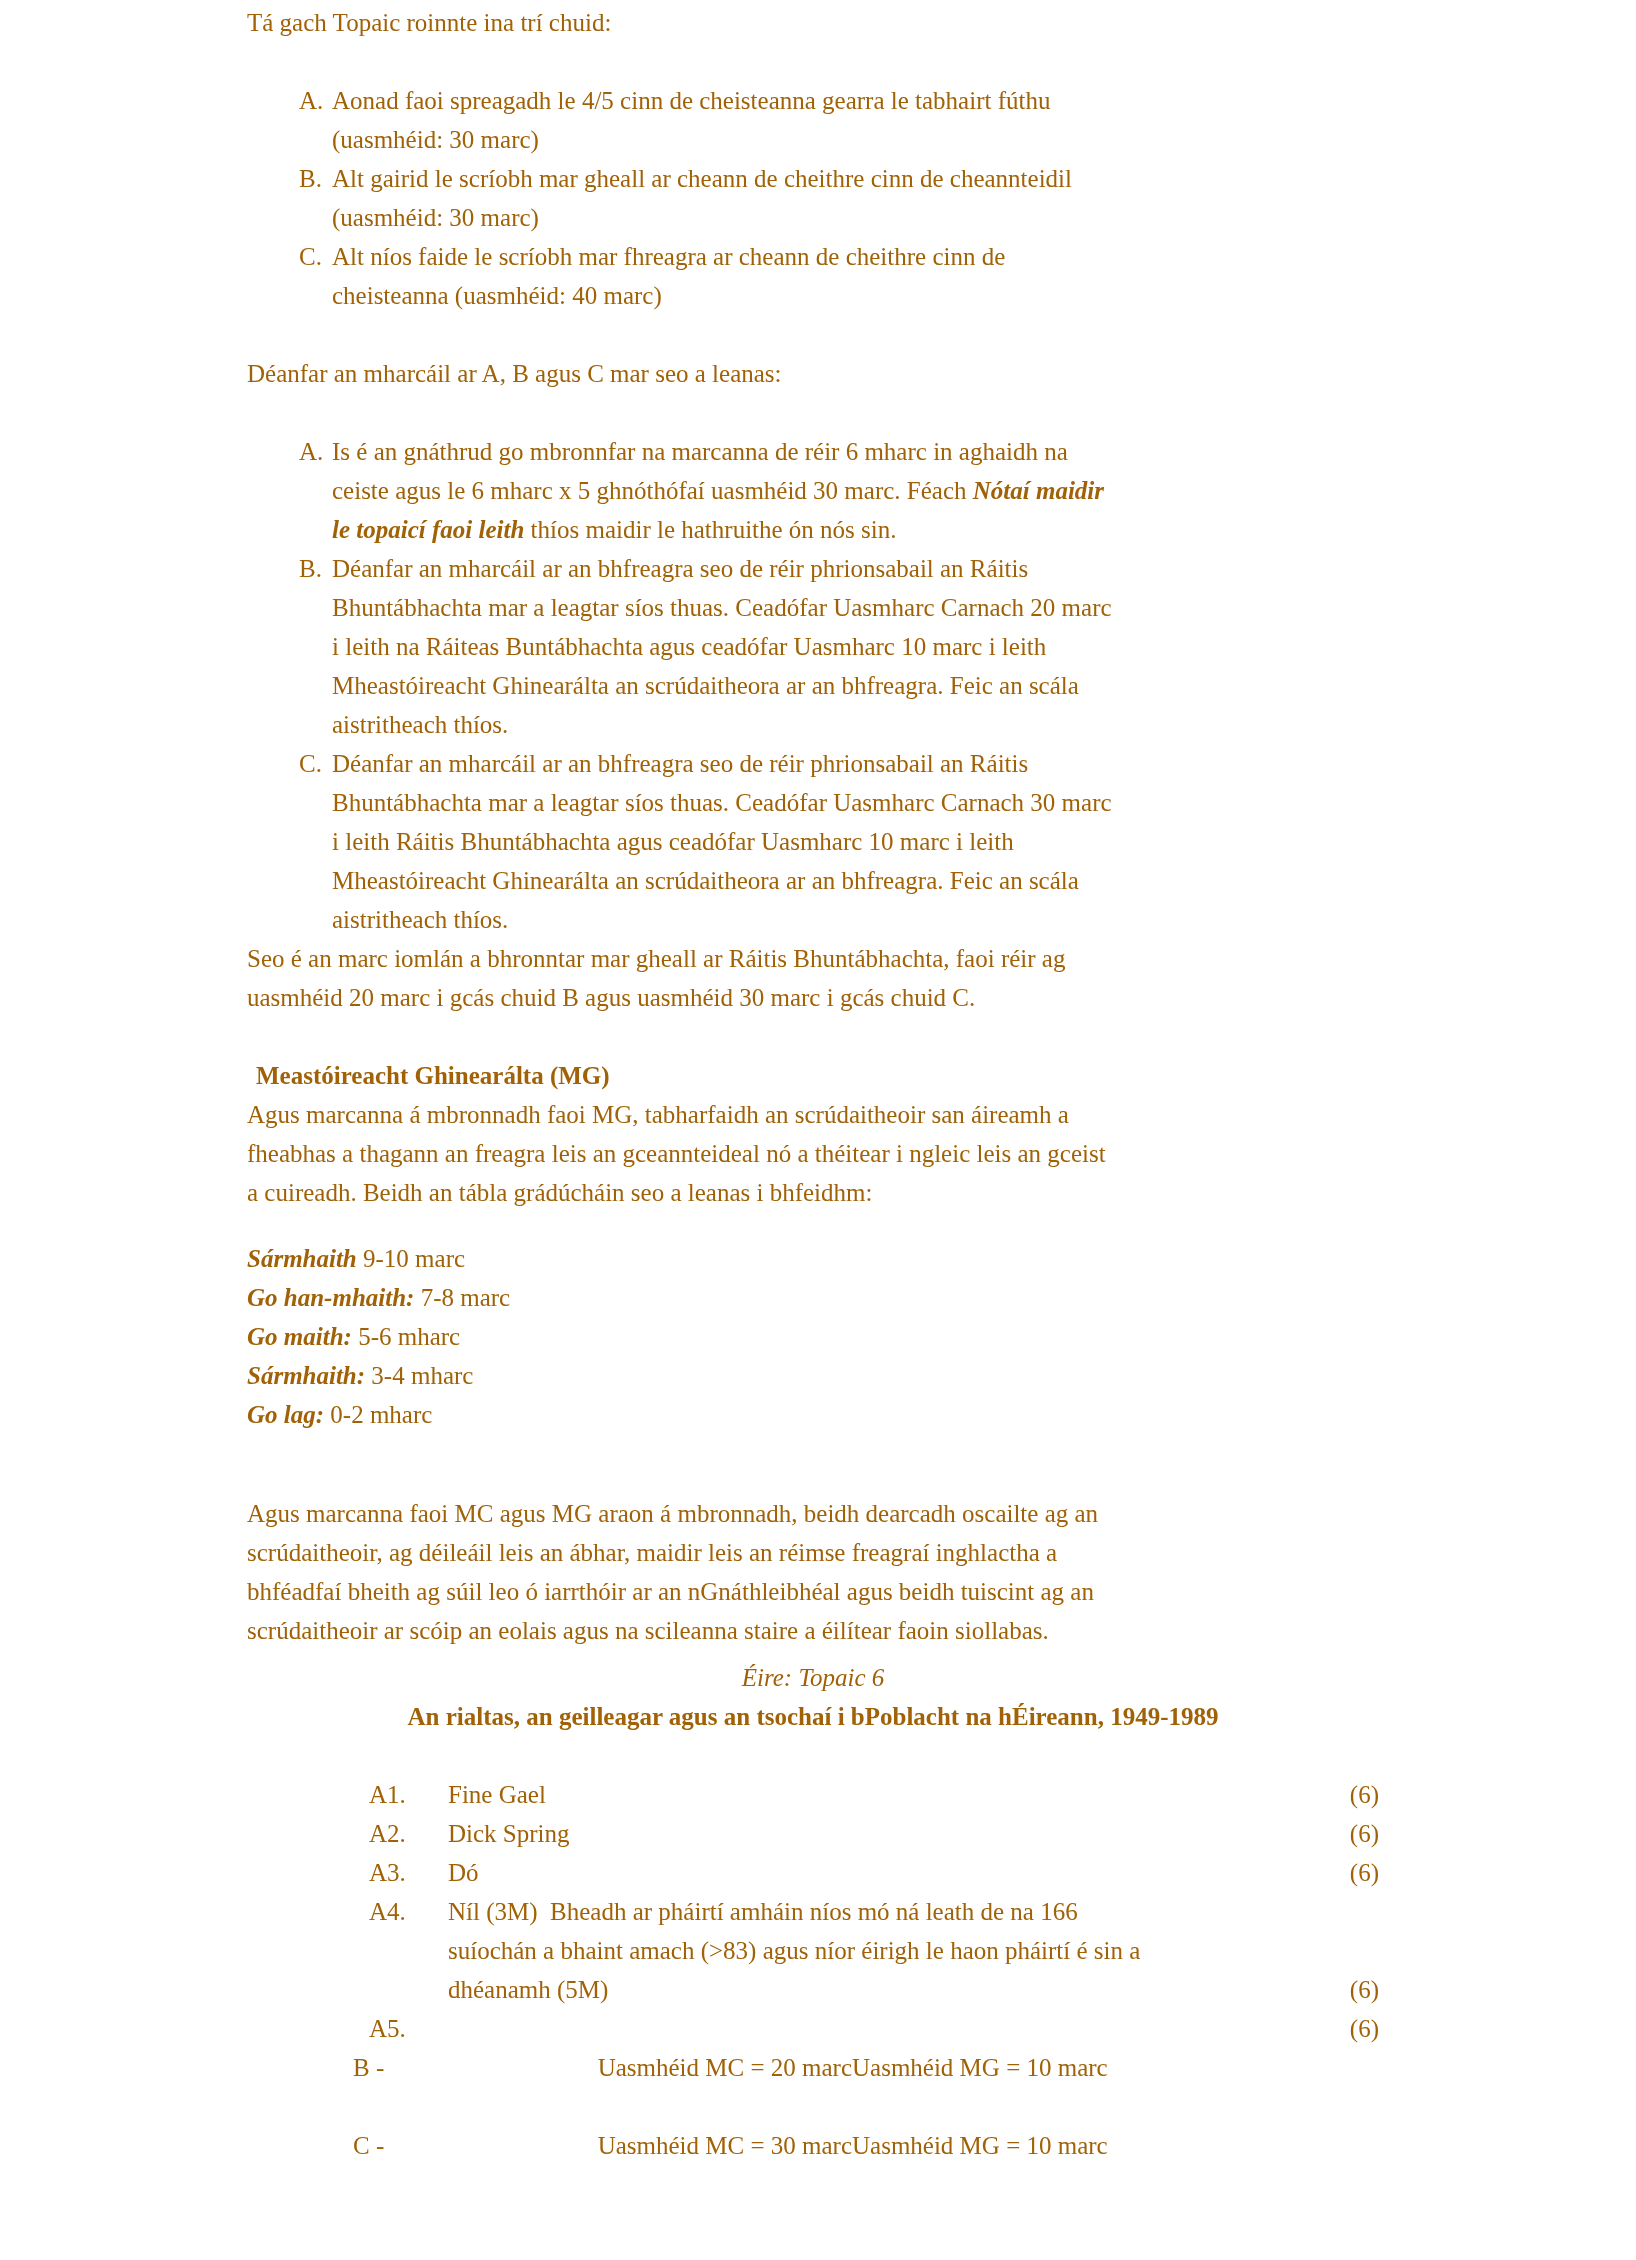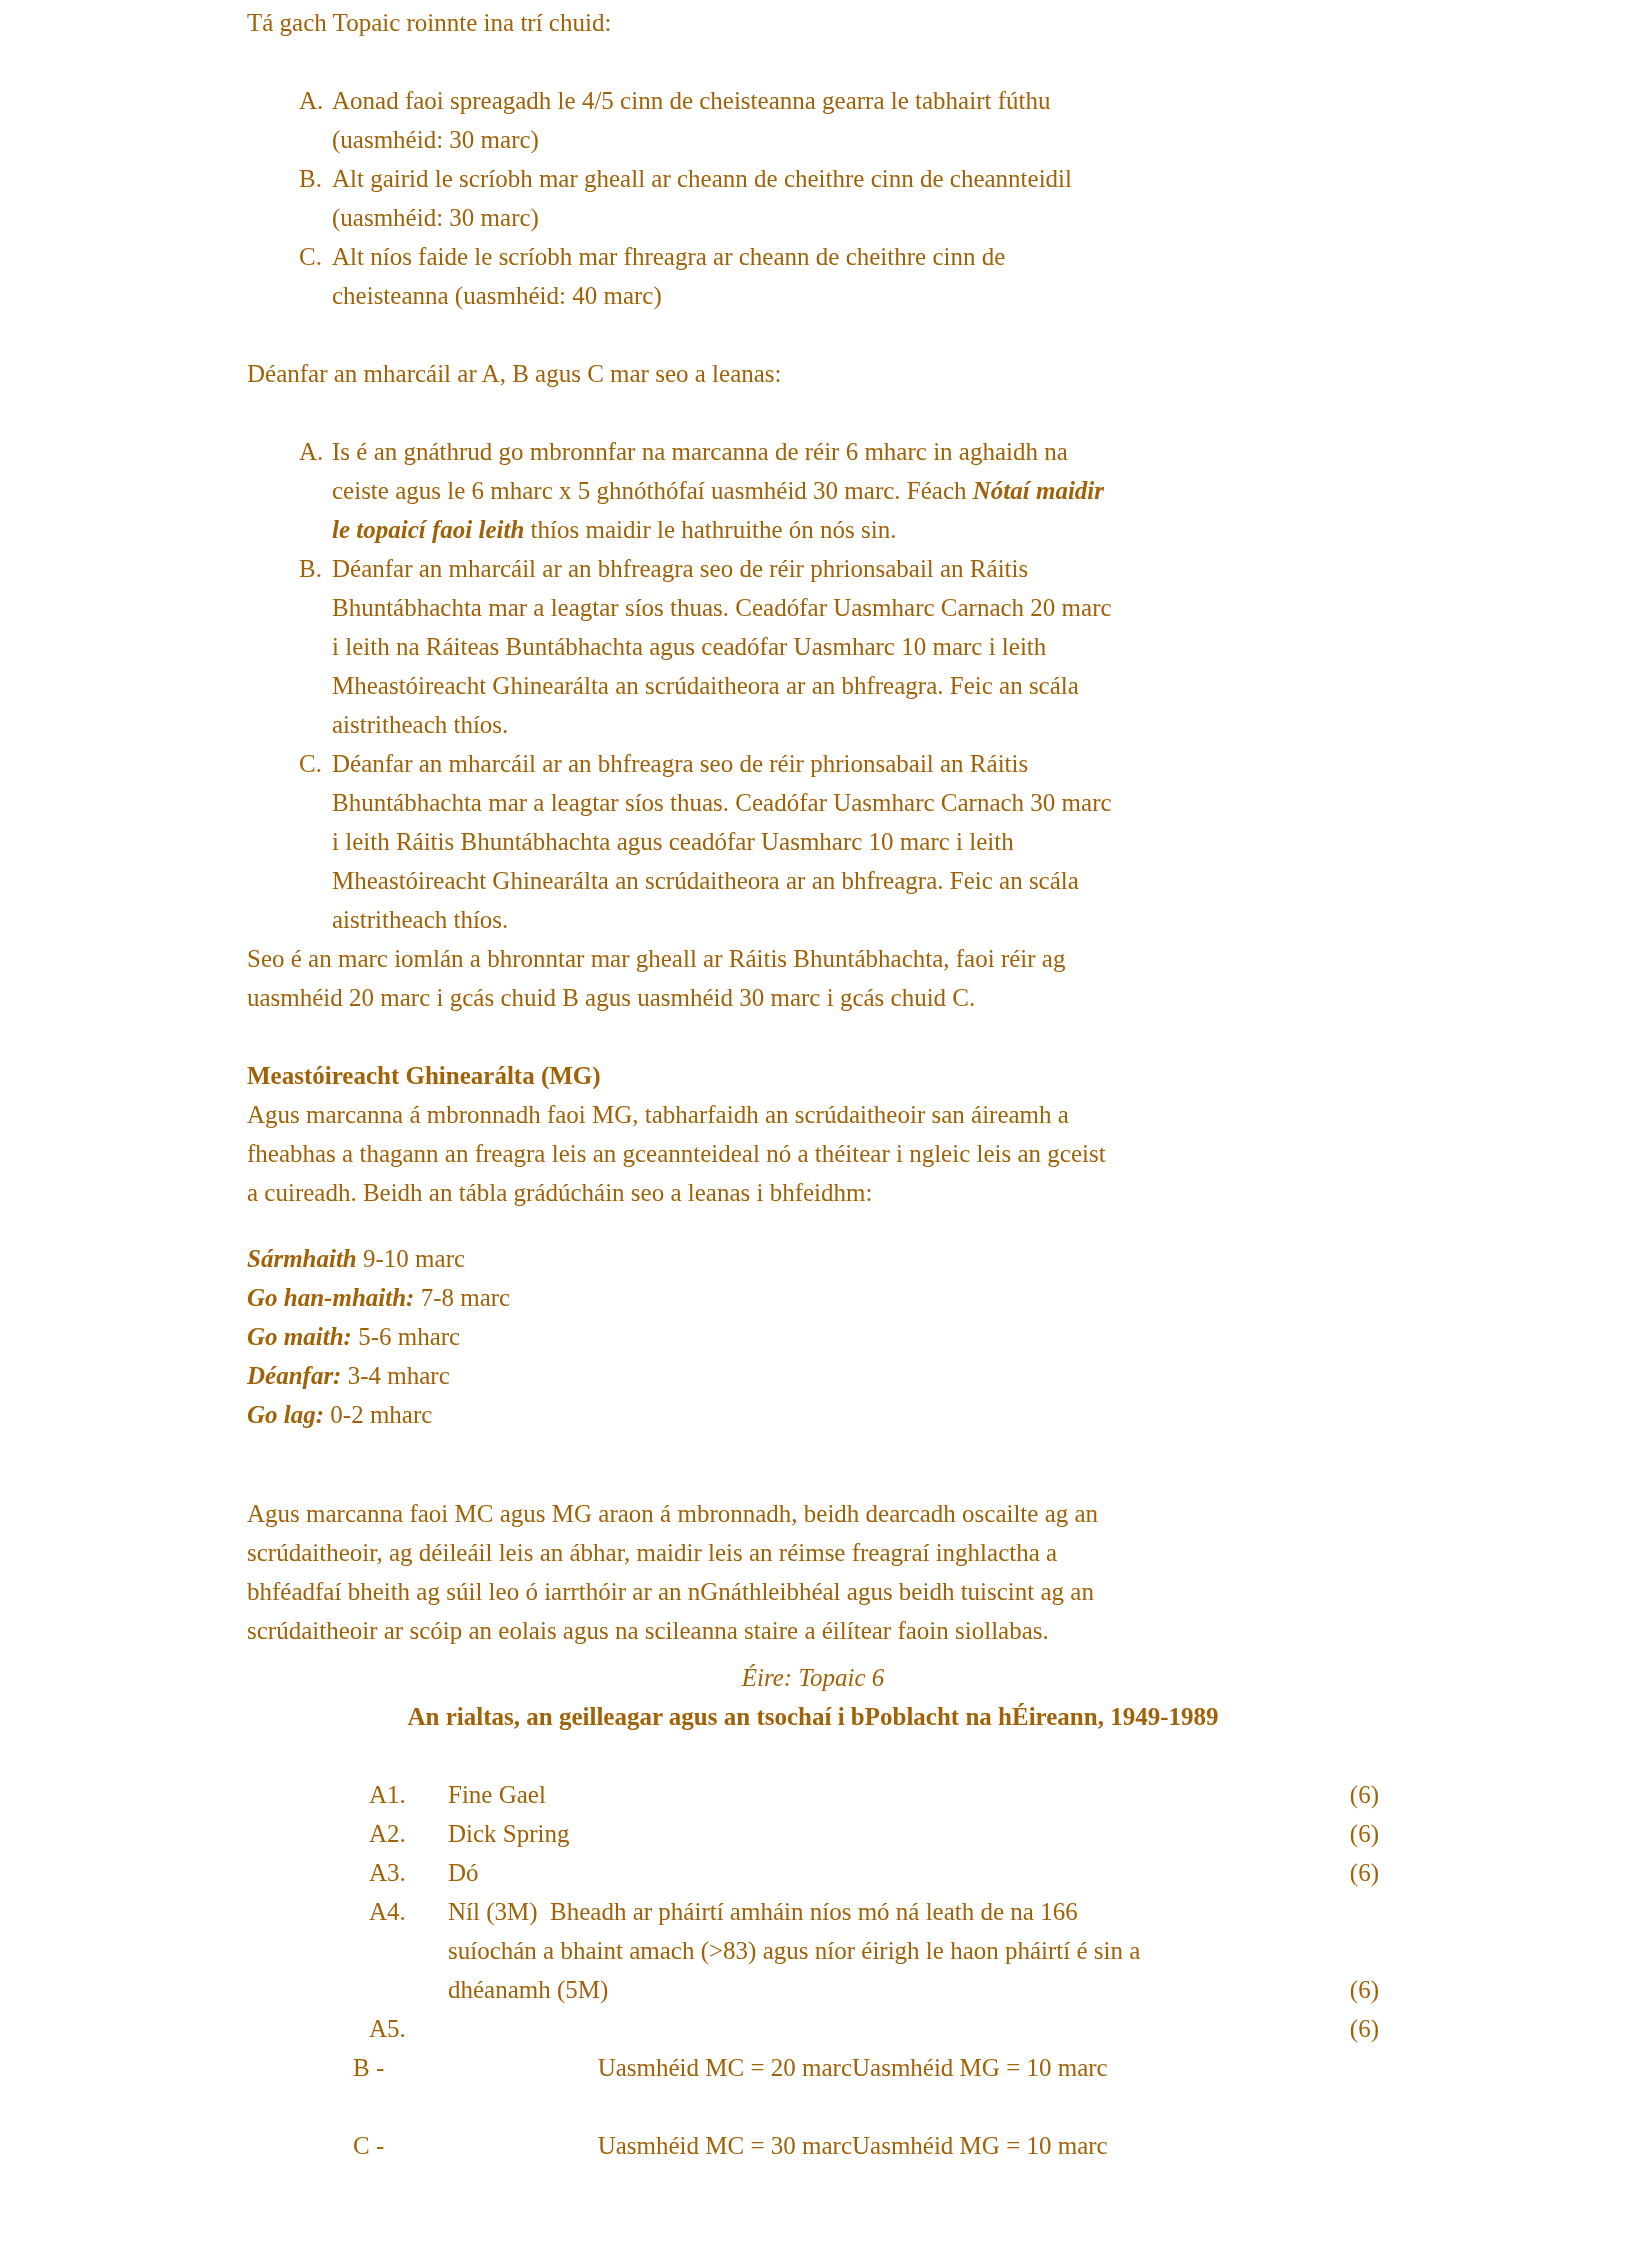--- a/index.html
+++ b/index.html
@@ -18,21 +18,21 @@
     font-size: 25px;
     line-height: 39px;
     color: #a16207;
   }
   .ln { white-space: pre; }
   .p1 { margin-bottom: 39px; }
   .p2 { margin: 39px 0; }
   .li { position: relative; padding-left: 85px; }
   .li .letter { position: absolute; left: 52px; top: 0; }
   .h-mc { margin-top: 23.4px; font-weight: bold; }
-  .h-mg { margin-top: 39px; font-weight: bold; }
+  .h-mg { margin-top: 39px; font-weight: bold; margin-left: 9px; }
   .grades { margin-top: 27px; }
   .p-agus { margin-top: 60px; }
   .bi { font-weight: bold; font-style: italic; }
   .eire { margin-top: 8px; font-style: italic; text-align: center; }
   .rialtas { font-weight: bold; text-align: center; }
   .answers { margin-top: 39px; }
   .ai { position: relative; padding-left: 201px; }
   .ai .num { position: absolute; left: 122px; top: 0; text-align: center; }
   .ai .ln { position: relative; }
   .ai .mark { position: absolute; right: 0; top: 0; }
@@ -102,21 +102,21 @@
   <div id="mg-para">
       <div class="ln">Agus marcanna á mbronnadh faoi MG, tabharfaidh an scrúdaitheoir san áireamh a</div>
       <div class="ln">fheabhas a thagann an freagra leis an gceannteideal nó a théitear i ngleic leis an gceist</div>
       <div class="ln">a cuireadh. Beidh an tábla grádúcháin seo a leanas i bhfeidhm:</div>
     </div>
 
   <div class="grades" id="grades">
       <div class="ln"><span class="bi">Sármhaith</span> 9-10 marc</div>
       <div class="ln"><span class="bi">Go han-mhaith:</span> 7-8 marc</div>
       <div class="ln"><span class="bi">Go maith:</span> 5-6 mharc</div>
-      <div class="ln"><span class="bi">Déanfar:</span> 3-4 mharc</div>
+      <div class="ln"><span class="bi">Sármhaith:</span> 3-4 mharc</div>
       <div class="ln"><span class="bi">Go lag:</span> 0-2 mharc</div>
     </div>
 
   <div class="p-agus" id="overview-para">
       <div class="ln">Agus marcanna faoi MC agus MG araon á mbronnadh, beidh dearcadh oscailte ag an</div>
       <div class="ln">scrúdaitheoir, ag déileáil leis an ábhar, maidir leis an réimse freagraí inghlactha a</div>
       <div class="ln">bhféadfaí bheith ag súil leo ó iarrthóir ar an nGnáthleibhéal agus beidh tuiscint ag an</div>
       <div class="ln">scrúdaitheoir ar scóip an eolais agus na scileanna staire a éilítear faoin siollabas.</div>
     </div>
 

